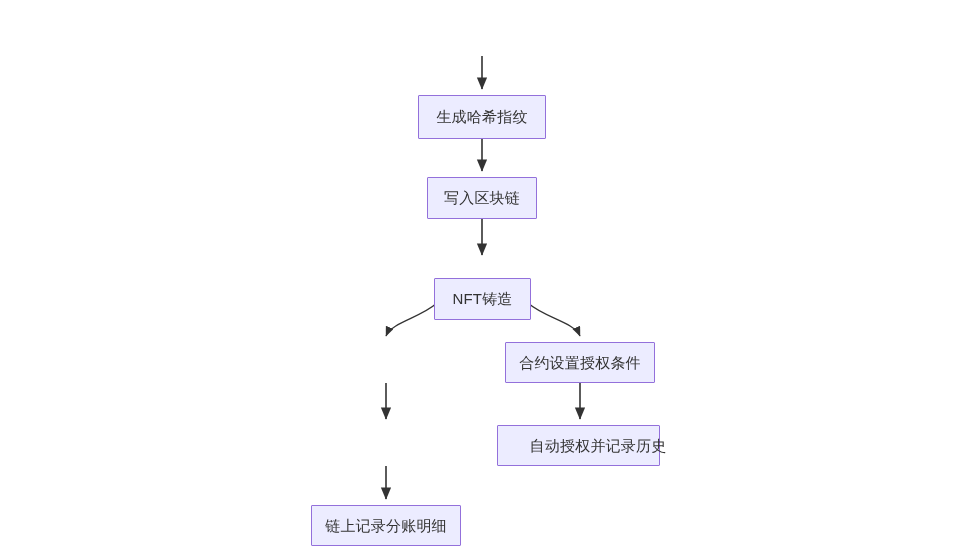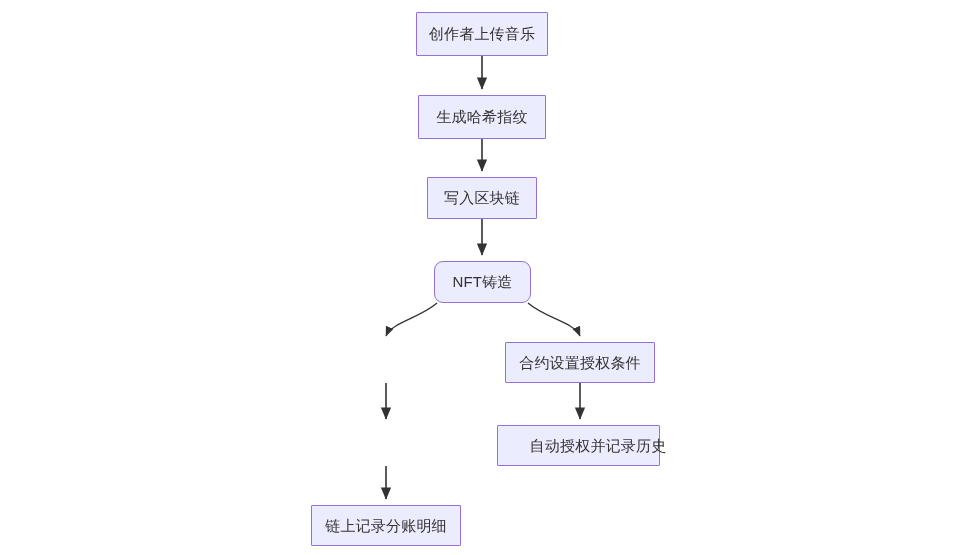--- a/index.html
+++ b/index.html
@@ -71,33 +71,30 @@
 
     <path d="M 528,303 C 545,318 574,322 580,336" stroke="#333333" stroke-width="1.3" fill="none" marker-end="url(#arrowhead)"></path>
 
     <path d="M 386,383 L 386,419" stroke="#333333" stroke-width="1.6" fill="none" marker-end="url(#arrowhead)"></path>
 
     <path d="M 580,383 L 580,419" stroke="#333333" stroke-width="1.6" fill="none" marker-end="url(#arrowhead)"></path>
 
     <path d="M 386,466 L 386,499" stroke="#333333" stroke-width="1.6" fill="none" marker-end="url(#arrowhead)"></path>
   </svg>
 
-  <div class="node" id="node-n1" style="left:416px; top:12px; width:132px; height:44px;">
-    <span class="node-label">创作者上传音乐</span>
-  </div>
 
   <div class="node" id="node-n2" style="left:418px; top:95px; width:128px; height:44px;text-align:center;">
     <span class="node-label">生成哈希指纹</span>
   </div>
 
   <div class="node" id="node-n3" style="left:427px; top:177px; width:110px; height:42px;font-family:Liberation Serif, serif;">
     <span class="node-label">写入区块链</span>
   </div>
 
-  <div class="node" id="node-n4" style="left:434px; top:261px; width:97px; height:42px;border-radius:9px;">
+  <div class="node" id="node-n4" style="left:434px; top:278px; width:97px; height:42px;">
     <span class="node-label">NFT铸造</span>
   </div>
 
 
   <div class="node" id="node-n6" style="left:505px; top:342px; width:150px; height:41px;text-align:center;">
     <span class="node-label">合约设置授权条件</span>
   </div>
 
 
   <div class="node" id="node-n8" style="left:497px; top:425px; width:163px; height:41px;padding-left:39px;">

